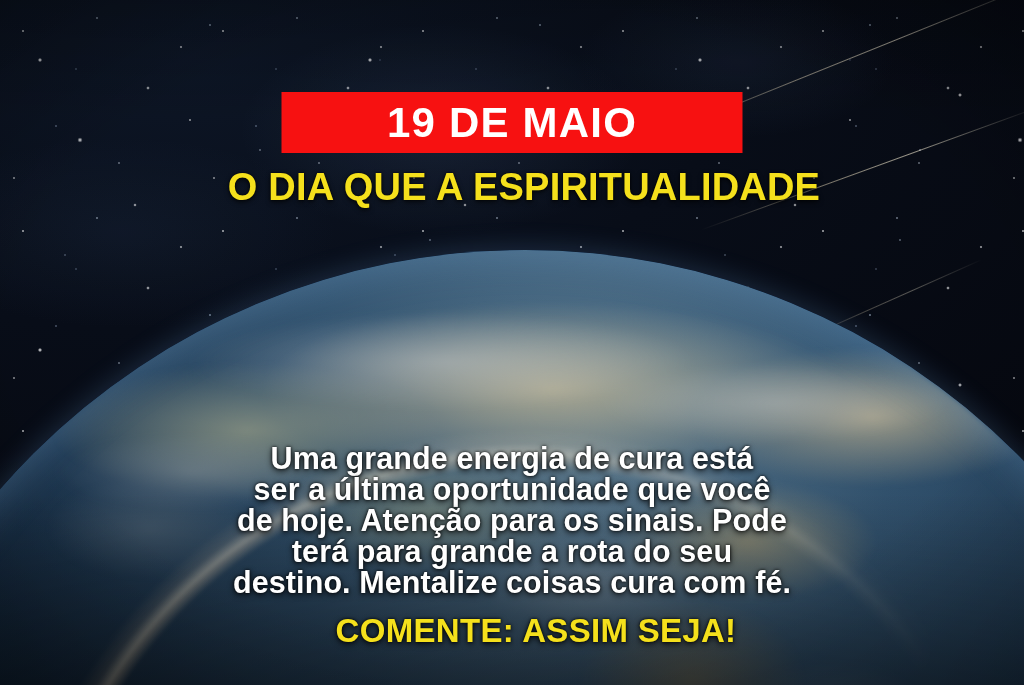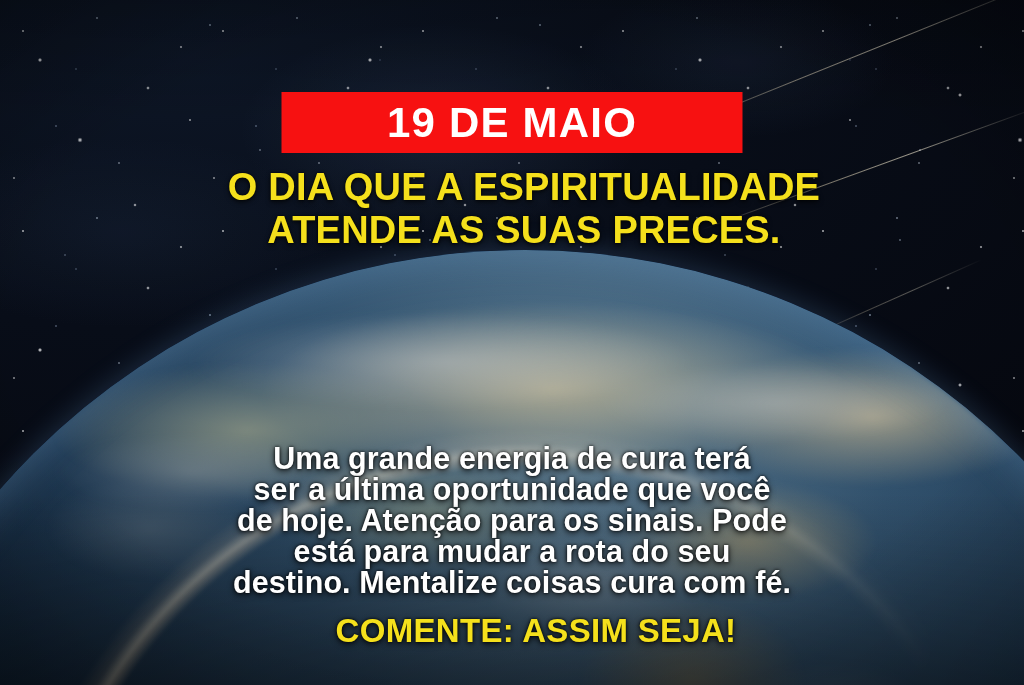--- a/index.html
+++ b/index.html
@@ -338,27 +338,26 @@
   <div class="vignette"></div>
 
   <div class="content">
 
     <div class="date-banner">
       <div class="date-banner-text">19 DE MAIO</div>
     </div>
 
     <div class="headline">
       <span>O DIA QUE A ESPIRITUALIDADE</span>
-      <span>ATENDE AS SUAS PRECES.</span>
     </div>
 
     <div class="body-copy">
-      <span>Uma grande energia de cura terá</span>
+      <span>Uma grande energia de cura está</span>
       <span>ser a última oportunidade que você</span>
       <span>de hoje. Atenção para os sinais. Pode</span>
-      <span>está para mudar a rota do seu</span>
+      <span>terá para grande a rota do seu</span>
       <span>destino. Mentalize coisas cura com fé.</span>
     </div>
 
     <div class="cta">COMENTE: ASSIM SEJA!</div>
 
   </div>
 </div>
 
 </body></html>

